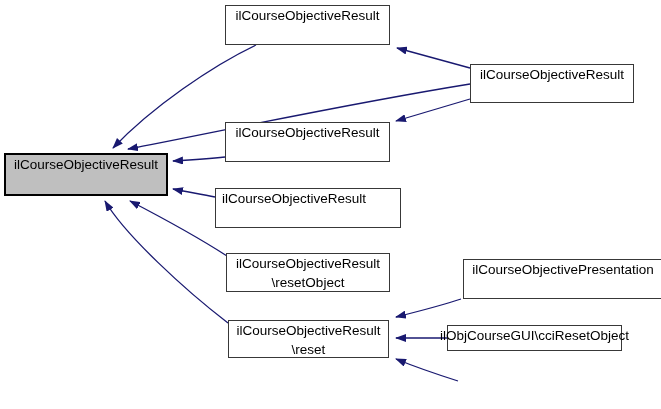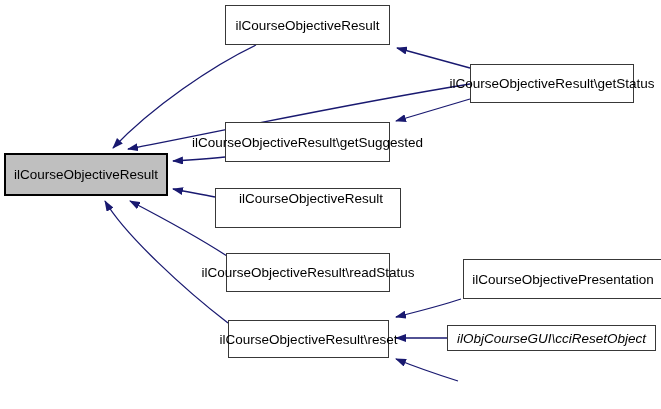--- a/index.html
+++ b/index.html
@@ -11,21 +11,21 @@
     overflow:hidden;
   }
   #edge-layer{position:absolute;left:0;top:0;width:661px;height:409px;}
   .edge{stroke:var(--edge,#191970);stroke-width:1.3;fill:none;}
   .arrowhead{fill:var(--edge,#191970);}
   .node{
     position:absolute;box-sizing:border-box;
     background:var(--node-fill,#ffffff);
     border:1px solid var(--node-border,#383838);
     color:var(--text,#000000);
-    display:flex;flex-direction:row;justify-content:center;align-items:center;
+    display:flex;flex-direction:column;align-items:center;
     font-size:13.5px;line-height:19px;white-space:nowrap;
     text-align:center;cursor:pointer;
   }
   .node.highlighted{
     background:var(--highlight-fill,#bfbfbf);
     border:2px solid var(--highlight-border,#000000);
     cursor:default;
   }
   .node.align-left{align-items:flex-start;padding-left:6px;text-align:left;}
   .node span{display:block;}
@@ -57,44 +57,42 @@
   <div class="node highlighted" style="left:4px;top:153px;width:164px;height:43px;">
     <span>ilCourseObjectiveResult</span>
   </div>
 
   <div class="node" style="left:225px;top:5px;width:165px;height:40px;">
     <span>ilCourseObjectiveResult</span>
   </div>
 
   <div class="node" style="left:470px;top:64px;width:164px;height:39px;">
     <span>ilCourseObjectiveResult</span>
-    <span>\getStatus</span>
   </div>
 
   <div class="node" style="left:225px;top:122px;width:165px;height:40px;">
     <span>ilCourseObjectiveResult</span>
-    <span>\getSuggested</span>
   </div>
 
   <div class="node align-left" style="left:215px;top:188px;width:186px;height:40px;">
     <span>ilCourseObjectiveResult</span>
   </div>
 
   <div class="node" style="left:226px;top:253px;width:164px;height:39px;">
     <span>ilCourseObjectiveResult</span>
-    <span>\readStatus</span>
+    <span>\resetObject</span>
   </div>
 
   <div class="node" style="left:228px;top:320px;width:161px;height:38px;">
     <span>ilCourseObjectiveResult</span>
     <span>\reset</span>
   </div>
 
   <div class="node" style="left:463px;top:259px;width:200px;height:40px;">
     <span>ilCourseObjectivePresentation</span>
   </div>
 
-  <div class="node" style="left:447px;top:325px;width:209px;height:26px;font-style:italic;">
+  <div class="node" style="left:447px;top:325px;width:175px;height:26px;">
     <span>ilObjCourseGUI\cciResetObject</span>
   </div>
 
 
 </div>
 
 </body></html>

